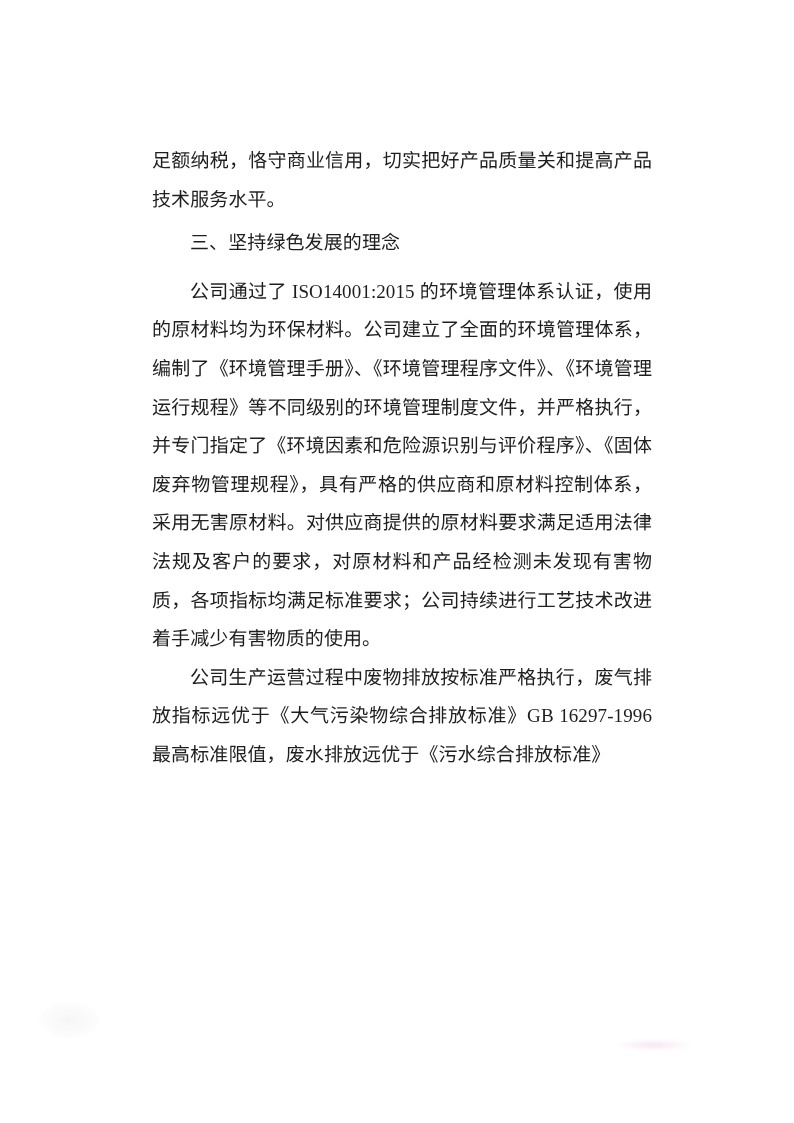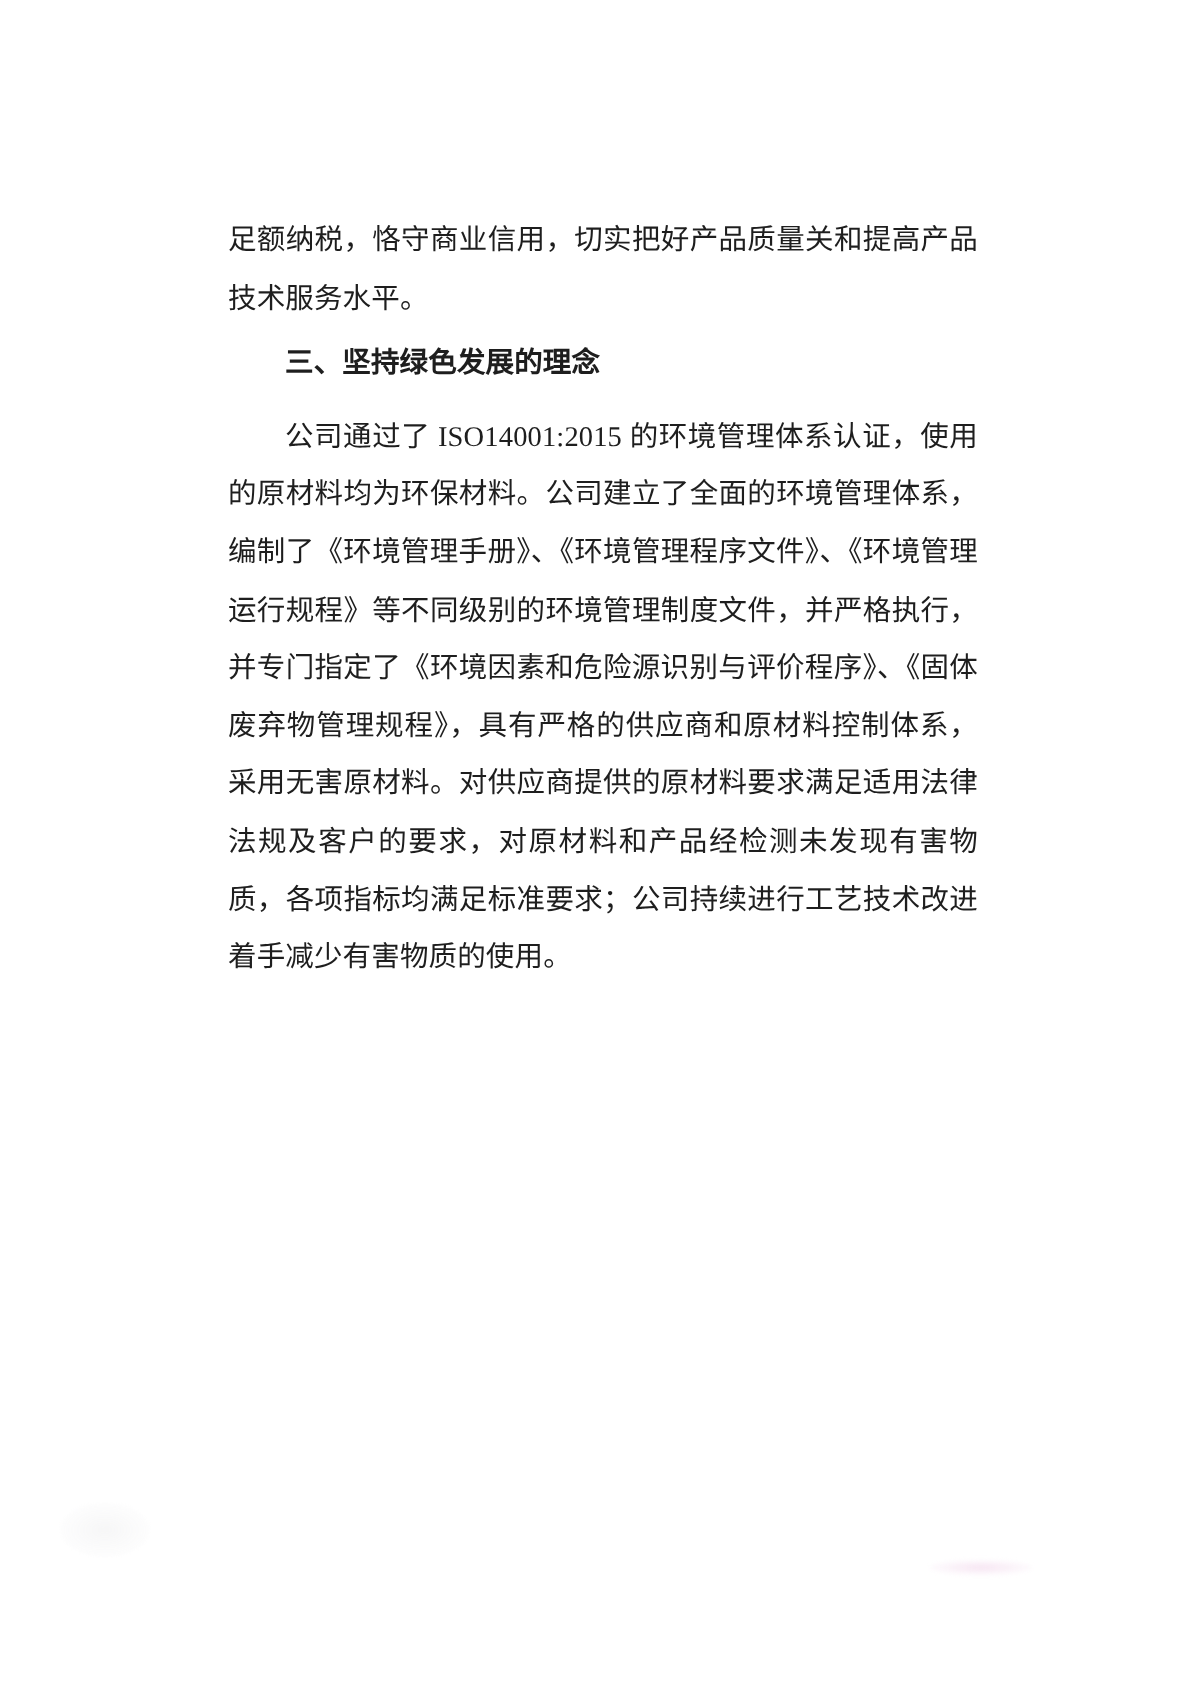--- a/index.html
+++ b/index.html
@@ -29,21 +29,21 @@
   .para {
     margin: 0;
     text-indent: 2em;
   }
   .para.no-indent {
     text-indent: 0;
   }
   .heading {
     margin: 5px 0 10px 0;
     text-indent: 2em;
-    font-weight: bold;
+    font-weight: normal;
   }
   
   .watermark-smudge {
     position: absolute;
     left: 620px;
     top: 1040px;
     width: 68px;
     height: 10px;
     border-radius: 50%;
     background: radial-gradient(ellipse at center, rgba(236,196,226,0.45) 0%, rgba(244,222,240,0.25) 55%, rgba(255,255,255,0) 100%);
@@ -67,19 +67,20 @@
 
   <div class="text-block">
 
     <p class="para no-indent">足额纳税，恪守商业信用，切实把好产品质量关和提高产品技术服务水平。</p>
 
     <p class="heading">三、坚持绿色发展的理念</p>
 
 
     <p class="para">公司通过了 ISO14001:2015 的环境管理体系认证，使用的原材料均为环保材料。公司建立了全面的环境管理体系，编制了《环境管理手册》、《环境管理程序文件》、《环境管理运行规程》等不同级别的环境管理制度文件，并严格执行，并专门指定了《环境因素和危险源识别与评价程序》、《固体废弃物管理规程》，具有严格的供应商和原材料控制体系，采用无害原材料。对供应商提供的原材料要求满足适用法律法规及客户的要求，对原材料和产品经检测未发现有害物质，各项指标均满足标准要求；公司持续进行工艺技术改进着手减少有害物质的使用。</p>
 
+    <p class="para">公司生产运营过程中废物排放按标准严格执行，废气排放指标远优于《大气污染物综合排放标准》GB 16297-1996 最高标准限值，废水排放远优于《污水综合排放标准》</p>
 
   </div>
 
   <div class="pencil-smudge"></div>
   <div class="watermark-smudge"></div>
 
 </div>
 
 </body></html>

